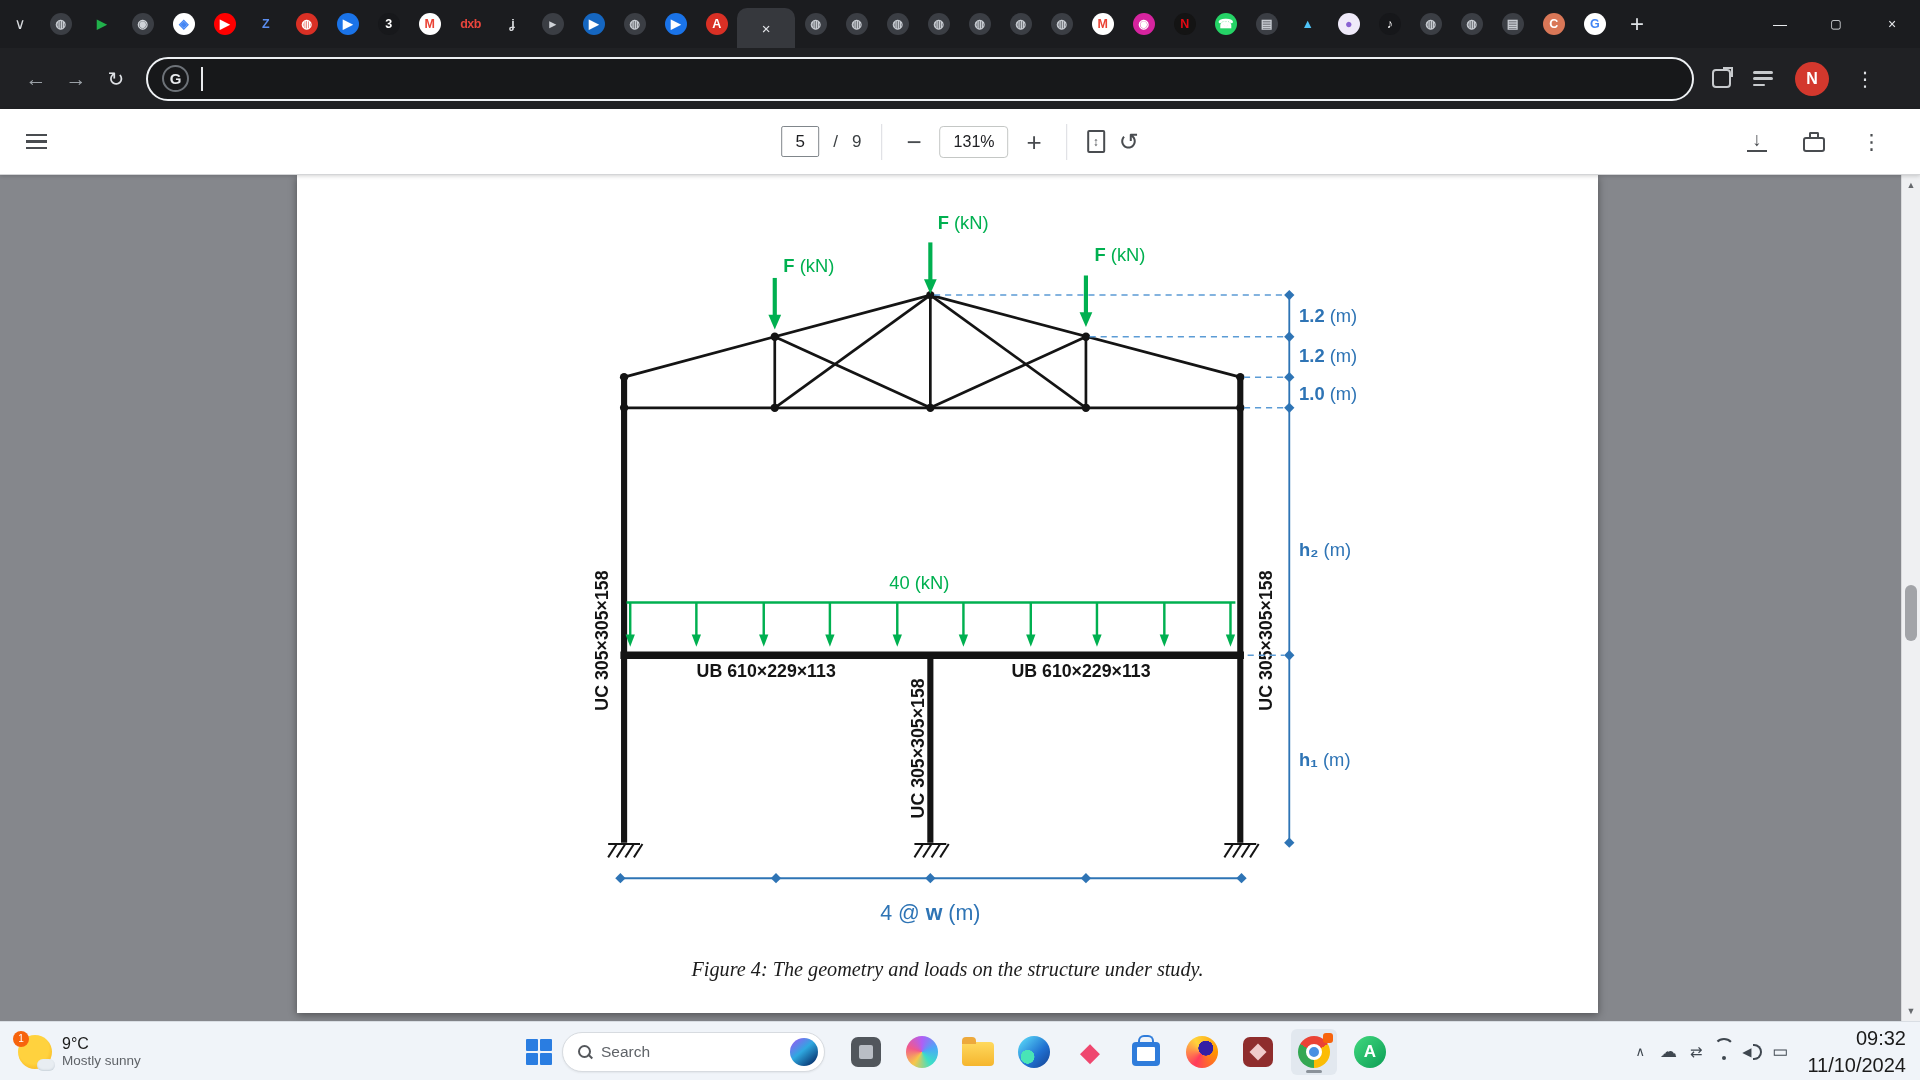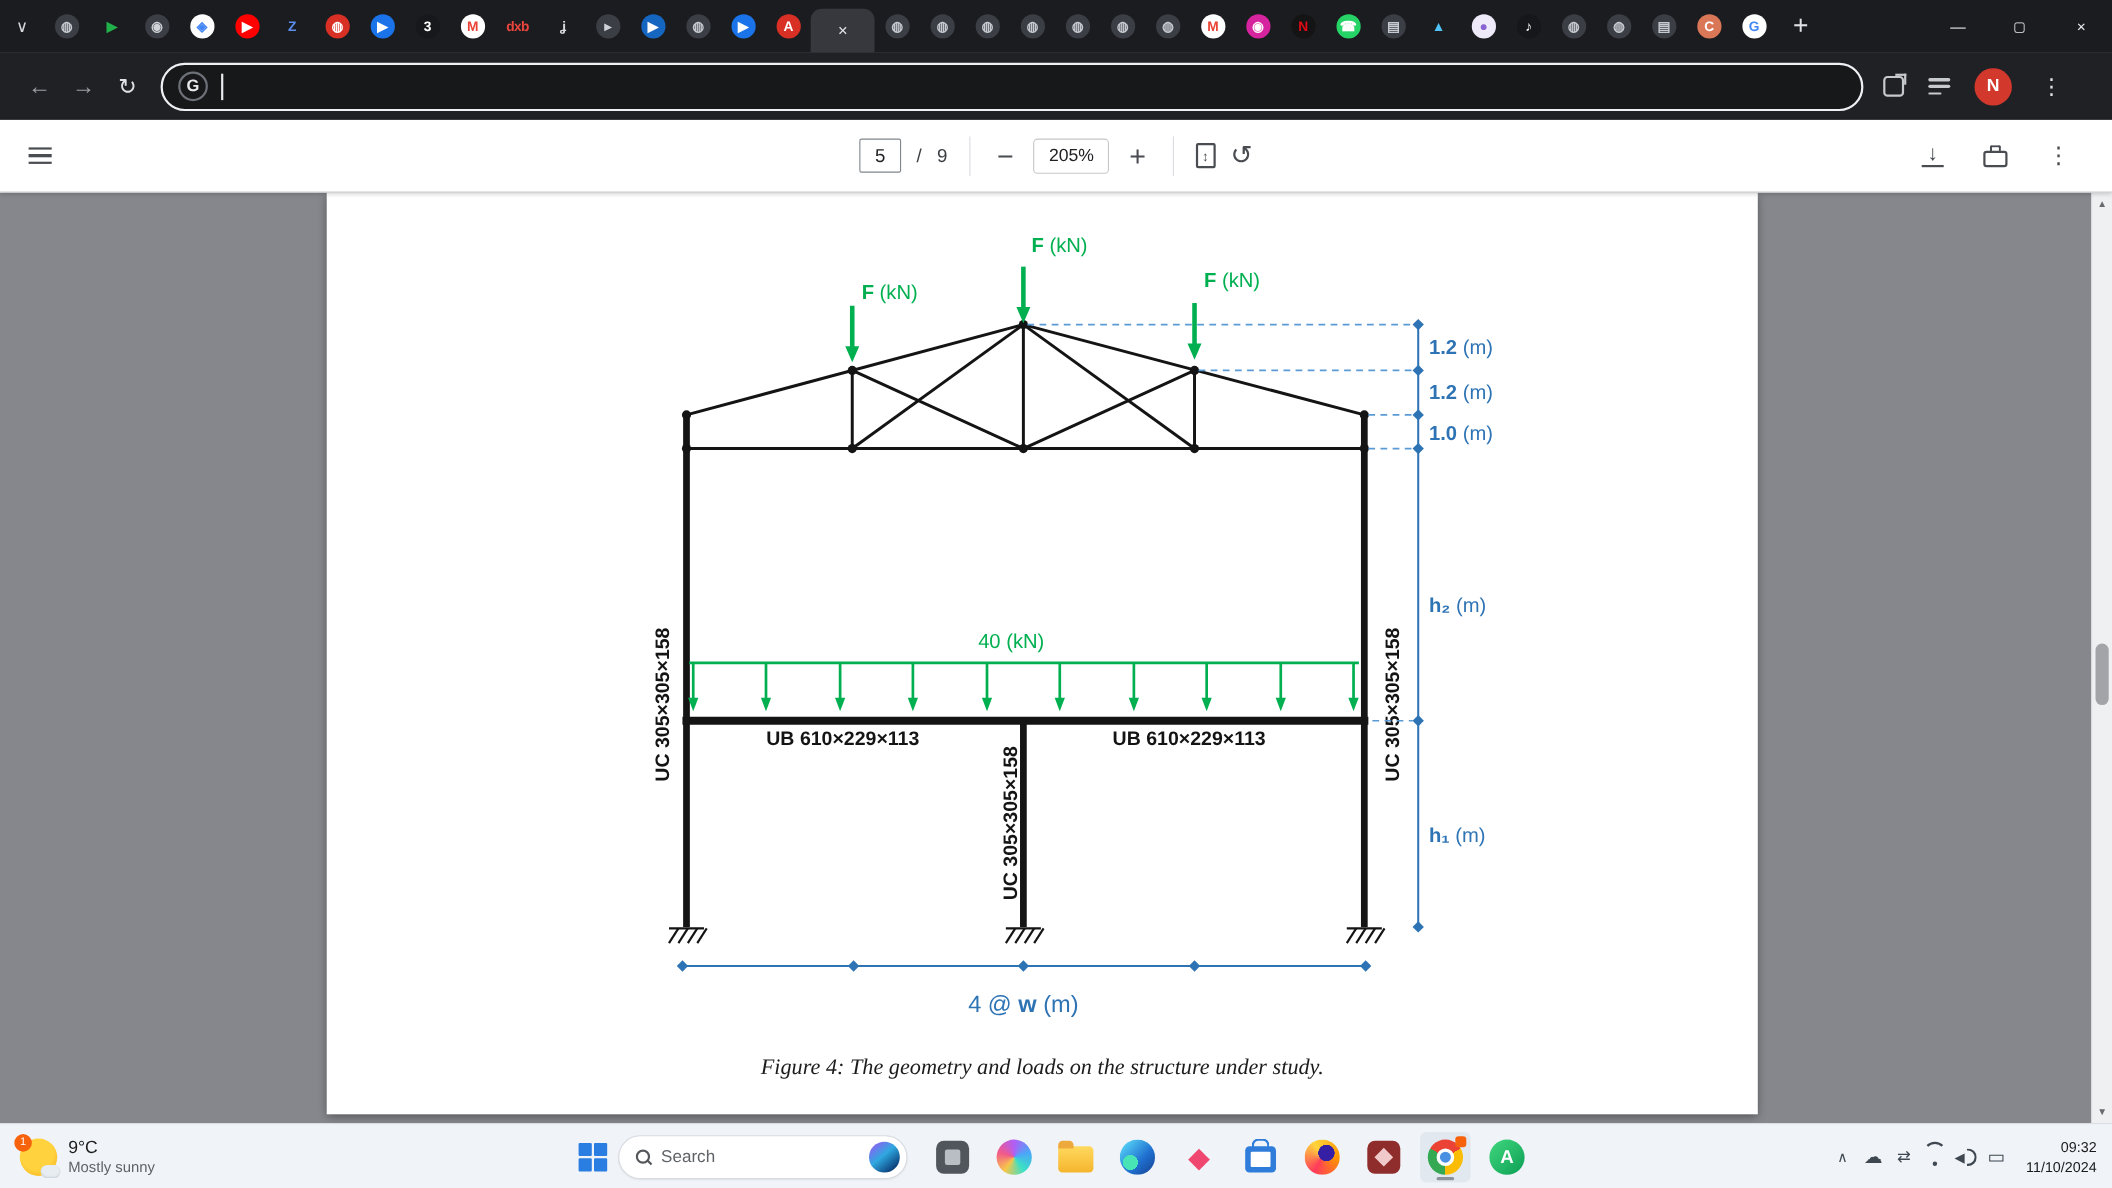--- a/index.html
+++ b/index.html
@@ -116,21 +116,21 @@
   .tray{position:absolute;right:4px;top:0;height:59px;display:flex;align-items:center;gap:2px}
   .tray-ico{min-width:26px;height:40px;display:flex;align-items:center;justify-content:center;color:#3f4750;cursor:pointer;position:relative}
   .tglyph{font-size:17px;line-height:1}
   .tray-ico[data-icon="chevron-up-icon"] .tglyph{font-size:13px}
   .tray-ico[data-icon="sync-icon"] .tglyph{font-size:15px}
   .tray-ico[data-icon="wifi-icon"]{width:26px}
   .tray-ico[data-icon="wifi-icon"]::before{content:"";position:absolute;bottom:12px;left:50%;transform:translateX(-50%);width:18px;height:18px;border-radius:50%;border:2.5px solid #3f4750;clip-path:polygon(50% 50%,-20% -20%,120% -20%)}
   .tray-ico[data-icon="wifi-icon"]::after{content:"";position:absolute;bottom:12px;left:50%;transform:translateX(-50%);width:4px;height:4px;border-radius:50%;background:#3f4750}
   .tray-ico[data-icon="volume-icon"] .tglyph{font-size:12px}
   .tray-ico[data-icon="volume-icon"]::after{content:"";width:7px;height:12px;border:2px solid #3f4750;border-left:none;border-radius:0 9px 9px 0;margin-left:2px}
-  .clock{display:flex;flex-direction:column;align-items:flex-end;justify-content:center;line-height:1.35;font-size:13px;color:#1b1b1b;padding:0 10px 0 12px;cursor:pointer}
+  .clock{display:flex;flex-direction:column;align-items:flex-end;justify-content:center;line-height:1.35;font-size:20px;color:#1b1b1b;padding:0 10px 0 12px;cursor:pointer}
 </style>
 </head>
 <body>
 
 <div class="tabstrip">
   <div class="tab-search">∨</div>
   <div class="tabs">
 
       <div class="tab">
         <span class="fav" style="background: rgb(59, 62, 68); color: rgb(199, 203, 209);">◍</span>
@@ -314,21 +314,21 @@
 </div>
 
 <div class="pdftb">
   <div class="burger"></div>
   <div class="tb-center">
     <input class="pagebox" value="5" style="">
     <span class="pgsep">/</span>
     <span class="pgtotal">9</span>
     <span class="vsep"></span>
     <span class="zbtn">−</span>
-    <span class="zoombox">205%</span>
+    <span class="zoombox">131%</span>
     <span class="zbtn">+</span>
     <span class="vsep"></span>
     <span class="fit">↕</span>
     <span class="rot">↺</span>
   </div>
   <div class="tb-right">
     <span class="dl">↓</span>
     <span class="print"></span>
     <span class="more">⋮</span>
   </div>

